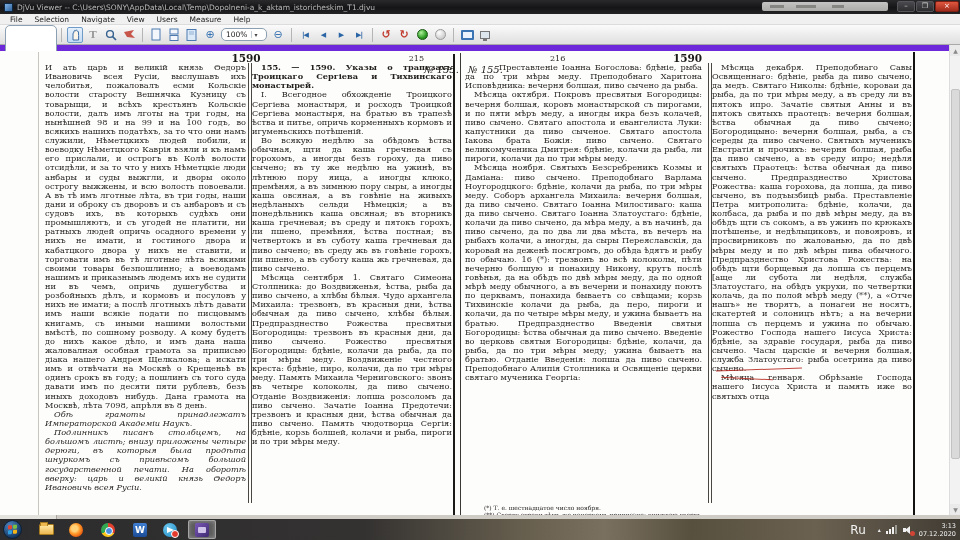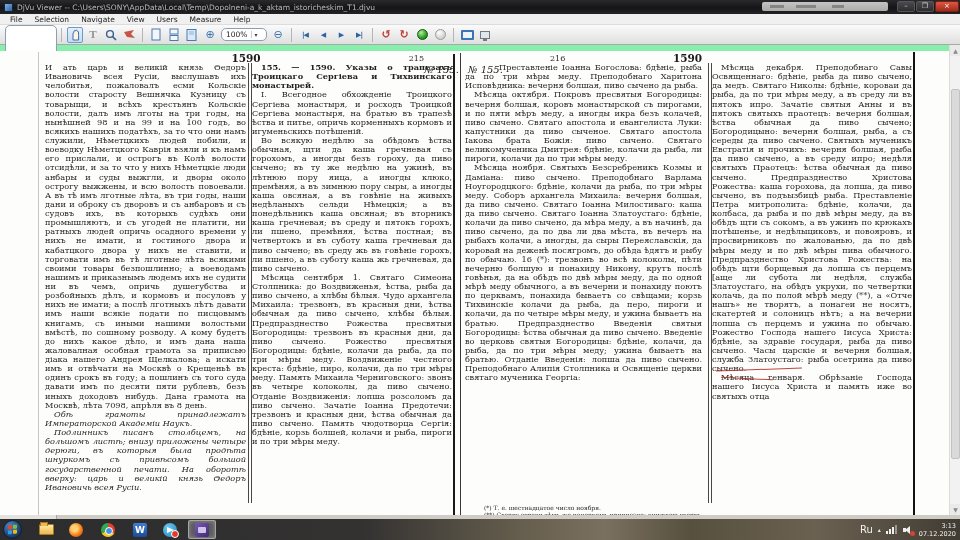--- a/index.html
+++ b/index.html
@@ -1,18 +1,18 @@
 <!DOCTYPE html>
 <html><head>
 <meta charset="utf-8">
 <style>
   html,body{margin:0;padding:0;background:#666;}
   *{box-sizing:border-box;}
   .screen{position:relative;width:960px;height:540px;overflow:hidden;
-    font-family:"DejaVu Sans","Liberation Sans",sans-serif;background:#86efac;}
+    font-family:"DejaVu Sans","Liberation Sans",sans-serif;background:#6d28d9;}
 
   
   .titlebar{position:absolute;left:0;top:0;width:960px;height:14px;
     background:linear-gradient(180deg,#2a2a2c 0%,#151517 55%,#232325 100%);
     display:flex;align-items:center;padding:0 2px;}
   .app-ico{width:9px;height:9px;margin:0 4px 0 2px;background:linear-gradient(135deg,#7fb2e6,#31639c);
     border:1px solid #0e2742;border-radius:1px;flex:0 0 auto;}
   .titletext{color:#b9b9b9;font-size:7.5px;white-space:nowrap;overflow:hidden;max-width:700px;}
   .tb-artifact{position:absolute;left:762px;top:2px;width:126px;height:9px;border-radius:2px;
     background:linear-gradient(180deg,#d2d2d2,#b9b9b6);opacity:.92;}
@@ -114,21 +114,21 @@
   .ic-chrome{width:14px;height:14px;border-radius:50%;background:conic-gradient(#e4402f 0 120deg,#ffc61a 120deg 240deg,#33a853 240deg 360deg);position:relative;}
   .ic-chrome:after{content:"";position:absolute;left:4px;top:4px;width:6px;height:6px;border-radius:50%;background:#4a90e2;border:1.5px solid #fff;}
   .ic-word{width:14px;height:14px;border-radius:2px;background:linear-gradient(180deg,#3f7fd4,#1b4b95);
     color:#fff;font-size:9px;font-weight:bold;text-align:center;line-height:14px;}
   .ic-tg{width:14px;height:14px;border-radius:50%;background:radial-gradient(circle at 35% 30%,#6cc6ee,#1d8bc5);position:relative;}
   .ic-tg:before{content:"";position:absolute;left:4px;top:4.5px;border-left:7px solid #fff;border-top:3px solid transparent;border-bottom:3px solid transparent;}
   .ic-tg:after{content:"";position:absolute;right:-2px;bottom:-1px;width:6px;height:6px;border-radius:50%;background:#e23b2e;border:1px solid #fff;}
   .ic-djvu{width:14px;height:14px;border-radius:2px;background:linear-gradient(135deg,#7a58b8,#3f2a70);position:relative;}
   .ic-djvu:after{content:"";position:absolute;left:3px;top:4px;width:8px;height:6px;background:#cfc3ea;border-radius:1px;}
   .tray{position:absolute;right:2px;top:0;height:21px;display:flex;align-items:center;color:#f2f2f2;}
-  .tray .lang{font-size:10px;margin-right:5px;}
+  .tray .lang{font-size:12px;margin-right:12px;}
   .tray .up{font-size:6px;margin-right:5px;color:#e8e8e8;}
   .bars{display:flex;align-items:flex-end;height:9px;margin-right:5px;}
   .bars i{width:2px;background:#f0f0f0;margin-right:1px;display:block;}
   .bars i:nth-child(1){height:3px;} .bars i:nth-child(2){height:5px;}
   .bars i:nth-child(3){height:7px;} .bars i:nth-child(4){height:9px;background:#9a9a93;}
   .spk{position:relative;width:10px;height:10px;margin-right:6px;}
   .spk:before{content:"";position:absolute;left:0;top:3px;width:3px;height:4px;background:#f0f0f0;}
   .spk:after{content:"";position:absolute;left:2px;top:1px;border-right:5px solid #f0f0f0;border-top:4px solid transparent;border-bottom:4px solid transparent;}
   .spk i{position:absolute;right:-2px;bottom:-1px;width:5px;height:5px;border-radius:50%;background:#d24435;display:block;}
   .clock{text-align:right;font-size:6.5px;line-height:8px;margin-right:2px;}

